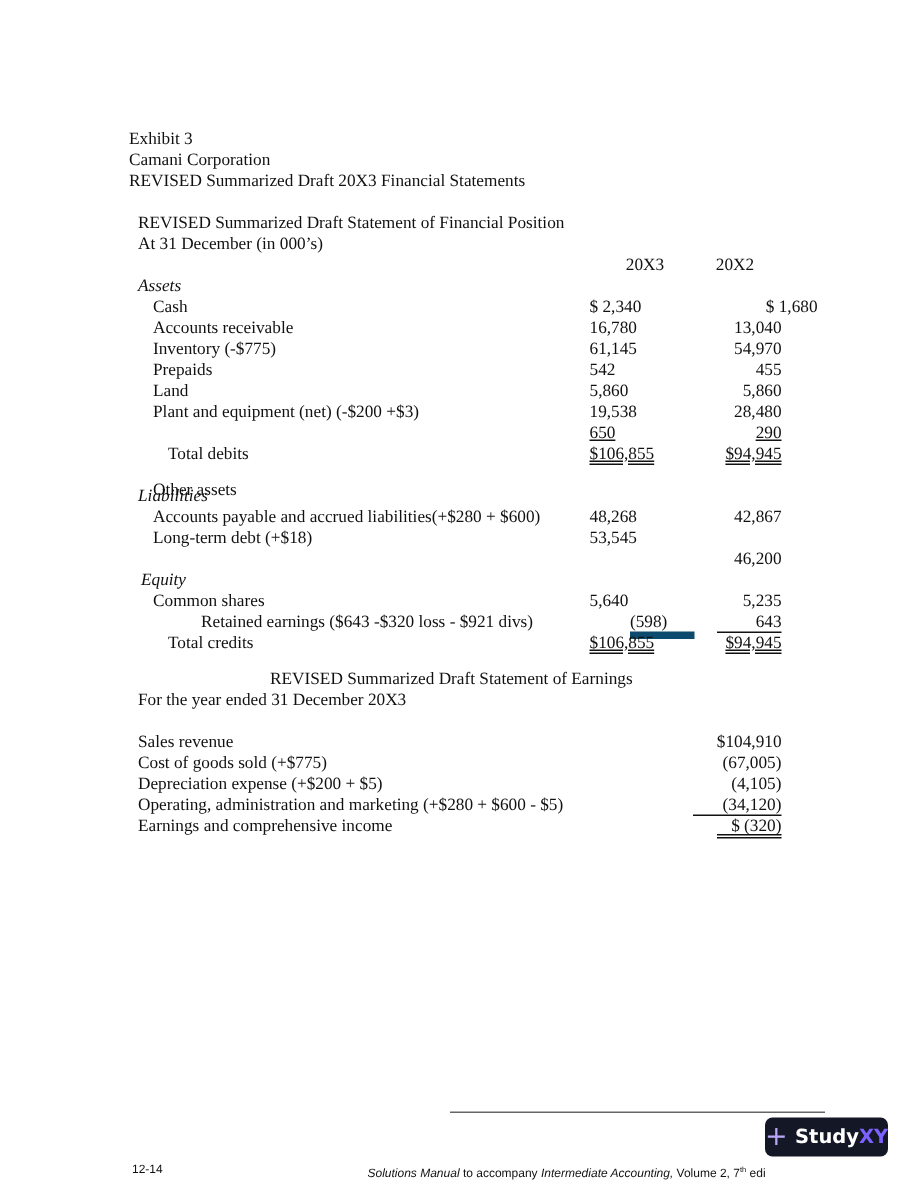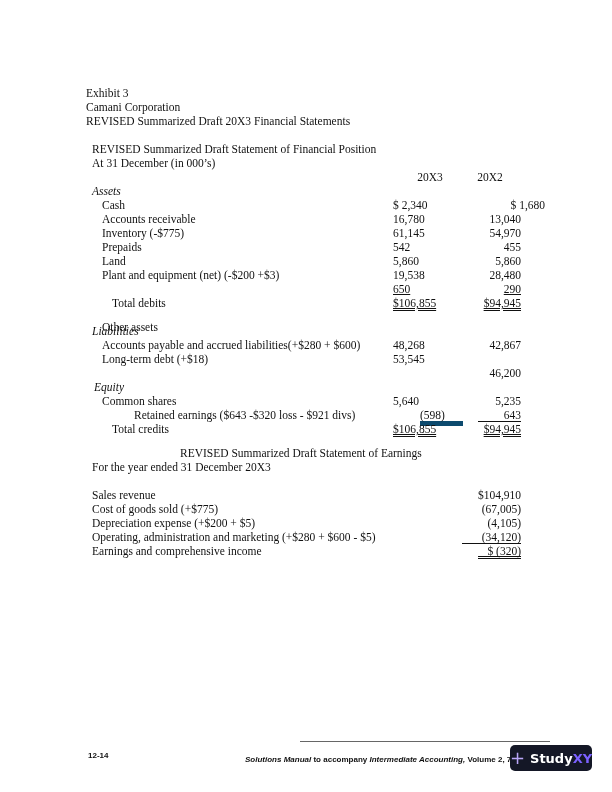--- a/index.html
+++ b/index.html
@@ -8,21 +8,21 @@
       font-family: "Liberation Serif", serif; color: #111; font-size: 11.5px;
     }
     .abs { position: absolute; white-space: nowrap; line-height: 14px; }
     .it { font-style: italic; }
     .ul { text-decoration: underline; }
     .dul { text-decoration: underline; text-decoration-style: double; }
     .numc3 { position: absolute; width: 70px; left: 393px; text-align: left; white-space: nowrap; line-height: 14px; }
     .numc2 { position: absolute; width: 70px; left: 451px; text-align: right; white-space: nowrap; line-height: 14px; }
     .earn { position: absolute; width: 90px; left: 431px; text-align: right; white-space: nowrap; line-height: 14px; }
     .footer-line { position: absolute; left: 300px; top: 741px; width: 250px; border-top: 1px solid #666; }
-    .footer { font-family: "Liberation Sans", sans-serif; font-size: 8px; font-weight: bold; }
+    .footer { font-family: "Liberation Sans", sans-serif; font-size: 8px; font-weight: normal; margin-top: 24px; }
     .footer .i { font-style: italic; }
     .badge {
       position: absolute; left: 510px; top: 745px; width: 82px; height: 26px;
       background: #141726; border-radius: 5px; display: flex; align-items: center;
       justify-content: center; gap: 5px; font-family: "DejaVu Sans", sans-serif;
       font-weight: bold; font-size: 13px; color: #fff;
     }
     .badge .plus { color: #b9a6f7; font-size: 18px; font-weight: normal; line-height: 18px; }
     .badge .xy { color: #7b61ff; }
   </style>

